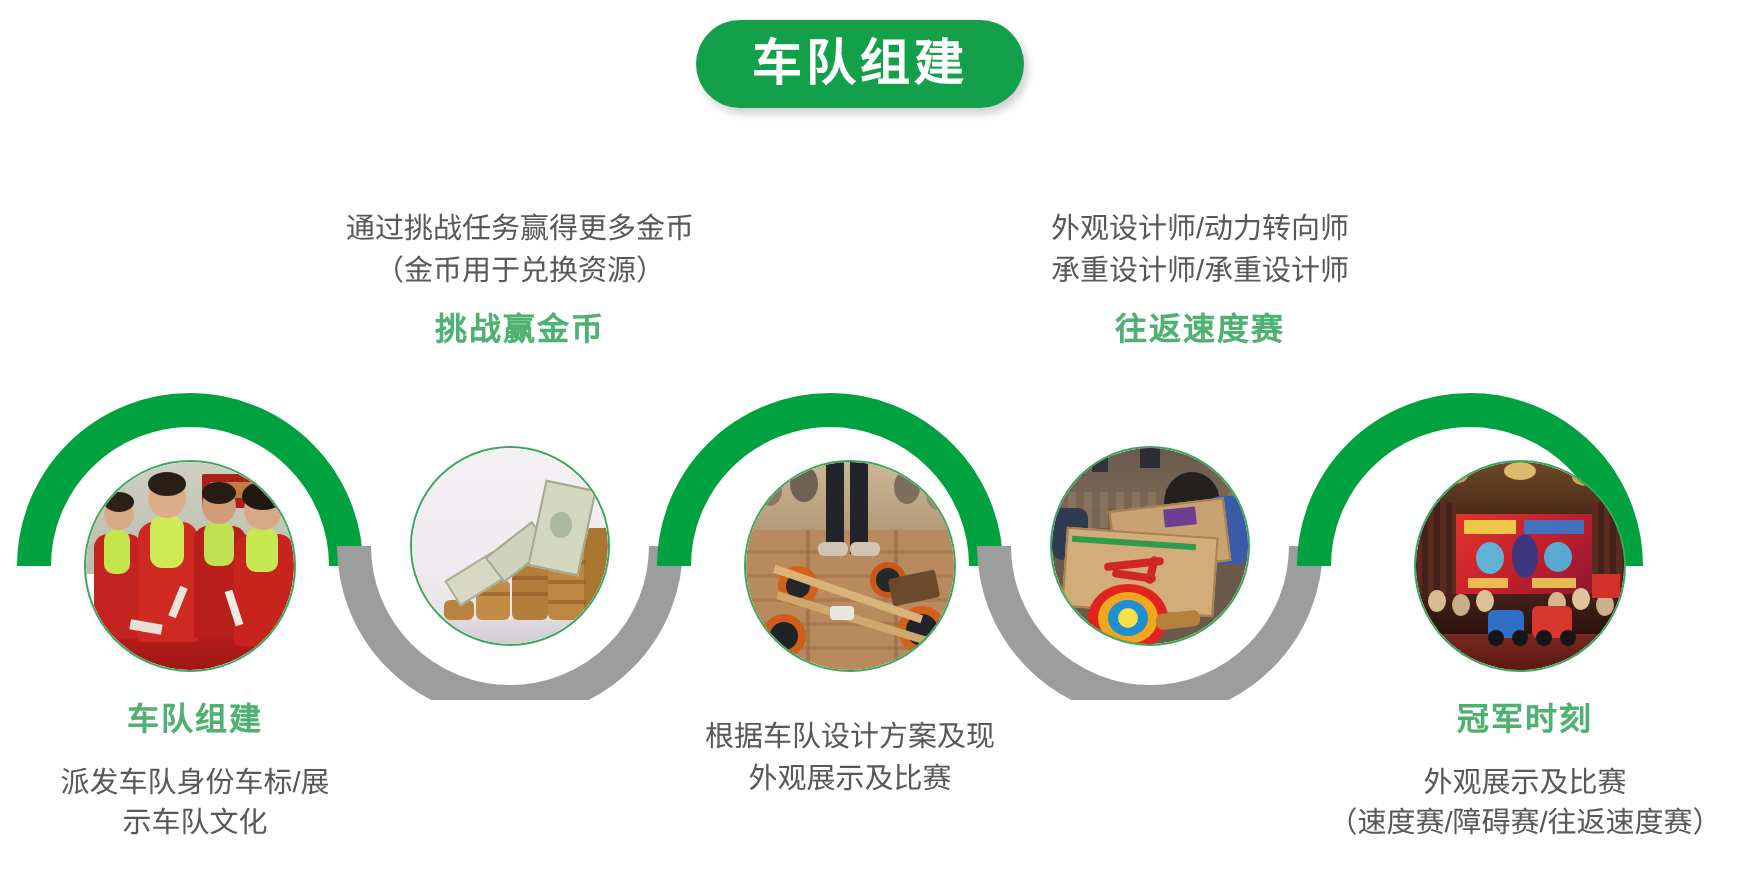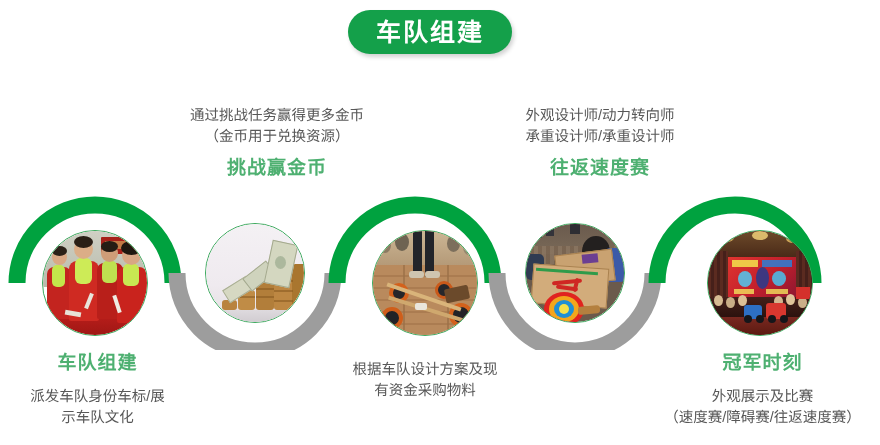--- a/index.html
+++ b/index.html
@@ -74,21 +74,21 @@
     text-align: center;
     line-height: 1.42;
   }
   .desc {
     color: #585858;
     font-size: 14.5px;
     white-space: pre-line;
   }
   .step-title {
     color: #4eb071;
-    font-size: 19px;
+    font-size: 16px;
     font-weight: bold;
     letter-spacing: 1px;
     white-space: nowrap;
   }
   .step-text.above .step-title { margin-top: 9px; }
   .step-text.below .desc { margin-top: 9px; }
 
   
   .blob { position: absolute; border-radius: 50%; }
   .rect { position: absolute; }
@@ -278,41 +278,41 @@
       <div class="rect" style="left:58px;top:72px;width:20px;height:16px;background:#d8372f;border-radius:3px;"></div>
       <div class="blob" style="left:36px;top:84px;width:8px;height:8px;background:#15161a;"></div>
       <div class="blob" style="left:48px;top:84px;width:8px;height:8px;background:#15161a;"></div>
       <div class="blob" style="left:60px;top:84px;width:8px;height:8px;background:#15161a;"></div>
       <div class="blob" style="left:72px;top:84px;width:8px;height:8px;background:#15161a;"></div>
 
       <div class="rect" style="left:88px;top:56px;width:14px;height:12px;background:#d4302b;"></div>
     </div>
   </div>
 
-  <div class="step-text above" style="left:147px; top:105px; width:260px;">
+  <div class="step-text above" style="left:130px; top:105px; width:260px;">
     <div class="desc">通过挑战任务赢得更多金币
 （金币用于兑换资源）</div>
     <div class="step-title">挑战赢金币</div>
   </div>
 
   <div class="step-text above" style="left:465px; top:105px; width:270px;">
     <div class="desc">外观设计师/动力转向师
 承重设计师/承重设计师</div>
     <div class="step-title">往返速度赛</div>
   </div>
 
   <div class="step-text below" style="left:-10px; top:350px; width:215px;">
     <div class="step-title">车队组建</div>
     <div class="desc">派发车队身份车标/展
 示车队文化</div>
   </div>
 
   <div class="step-text below" style="left:315px; top:350px; width:220px;">
     <div class="desc">根据车队设计方案及现
-有资金采购物料</div>
+外观展示及比赛</div>
   </div>
 
   <div class="step-text below" style="left:640px; top:350px; width:245px;">
     <div class="step-title">冠军时刻</div>
     <div class="desc">外观展示及比赛
 （速度赛/障碍赛/往返速度赛）</div>
   </div>
 
 </div>
 

